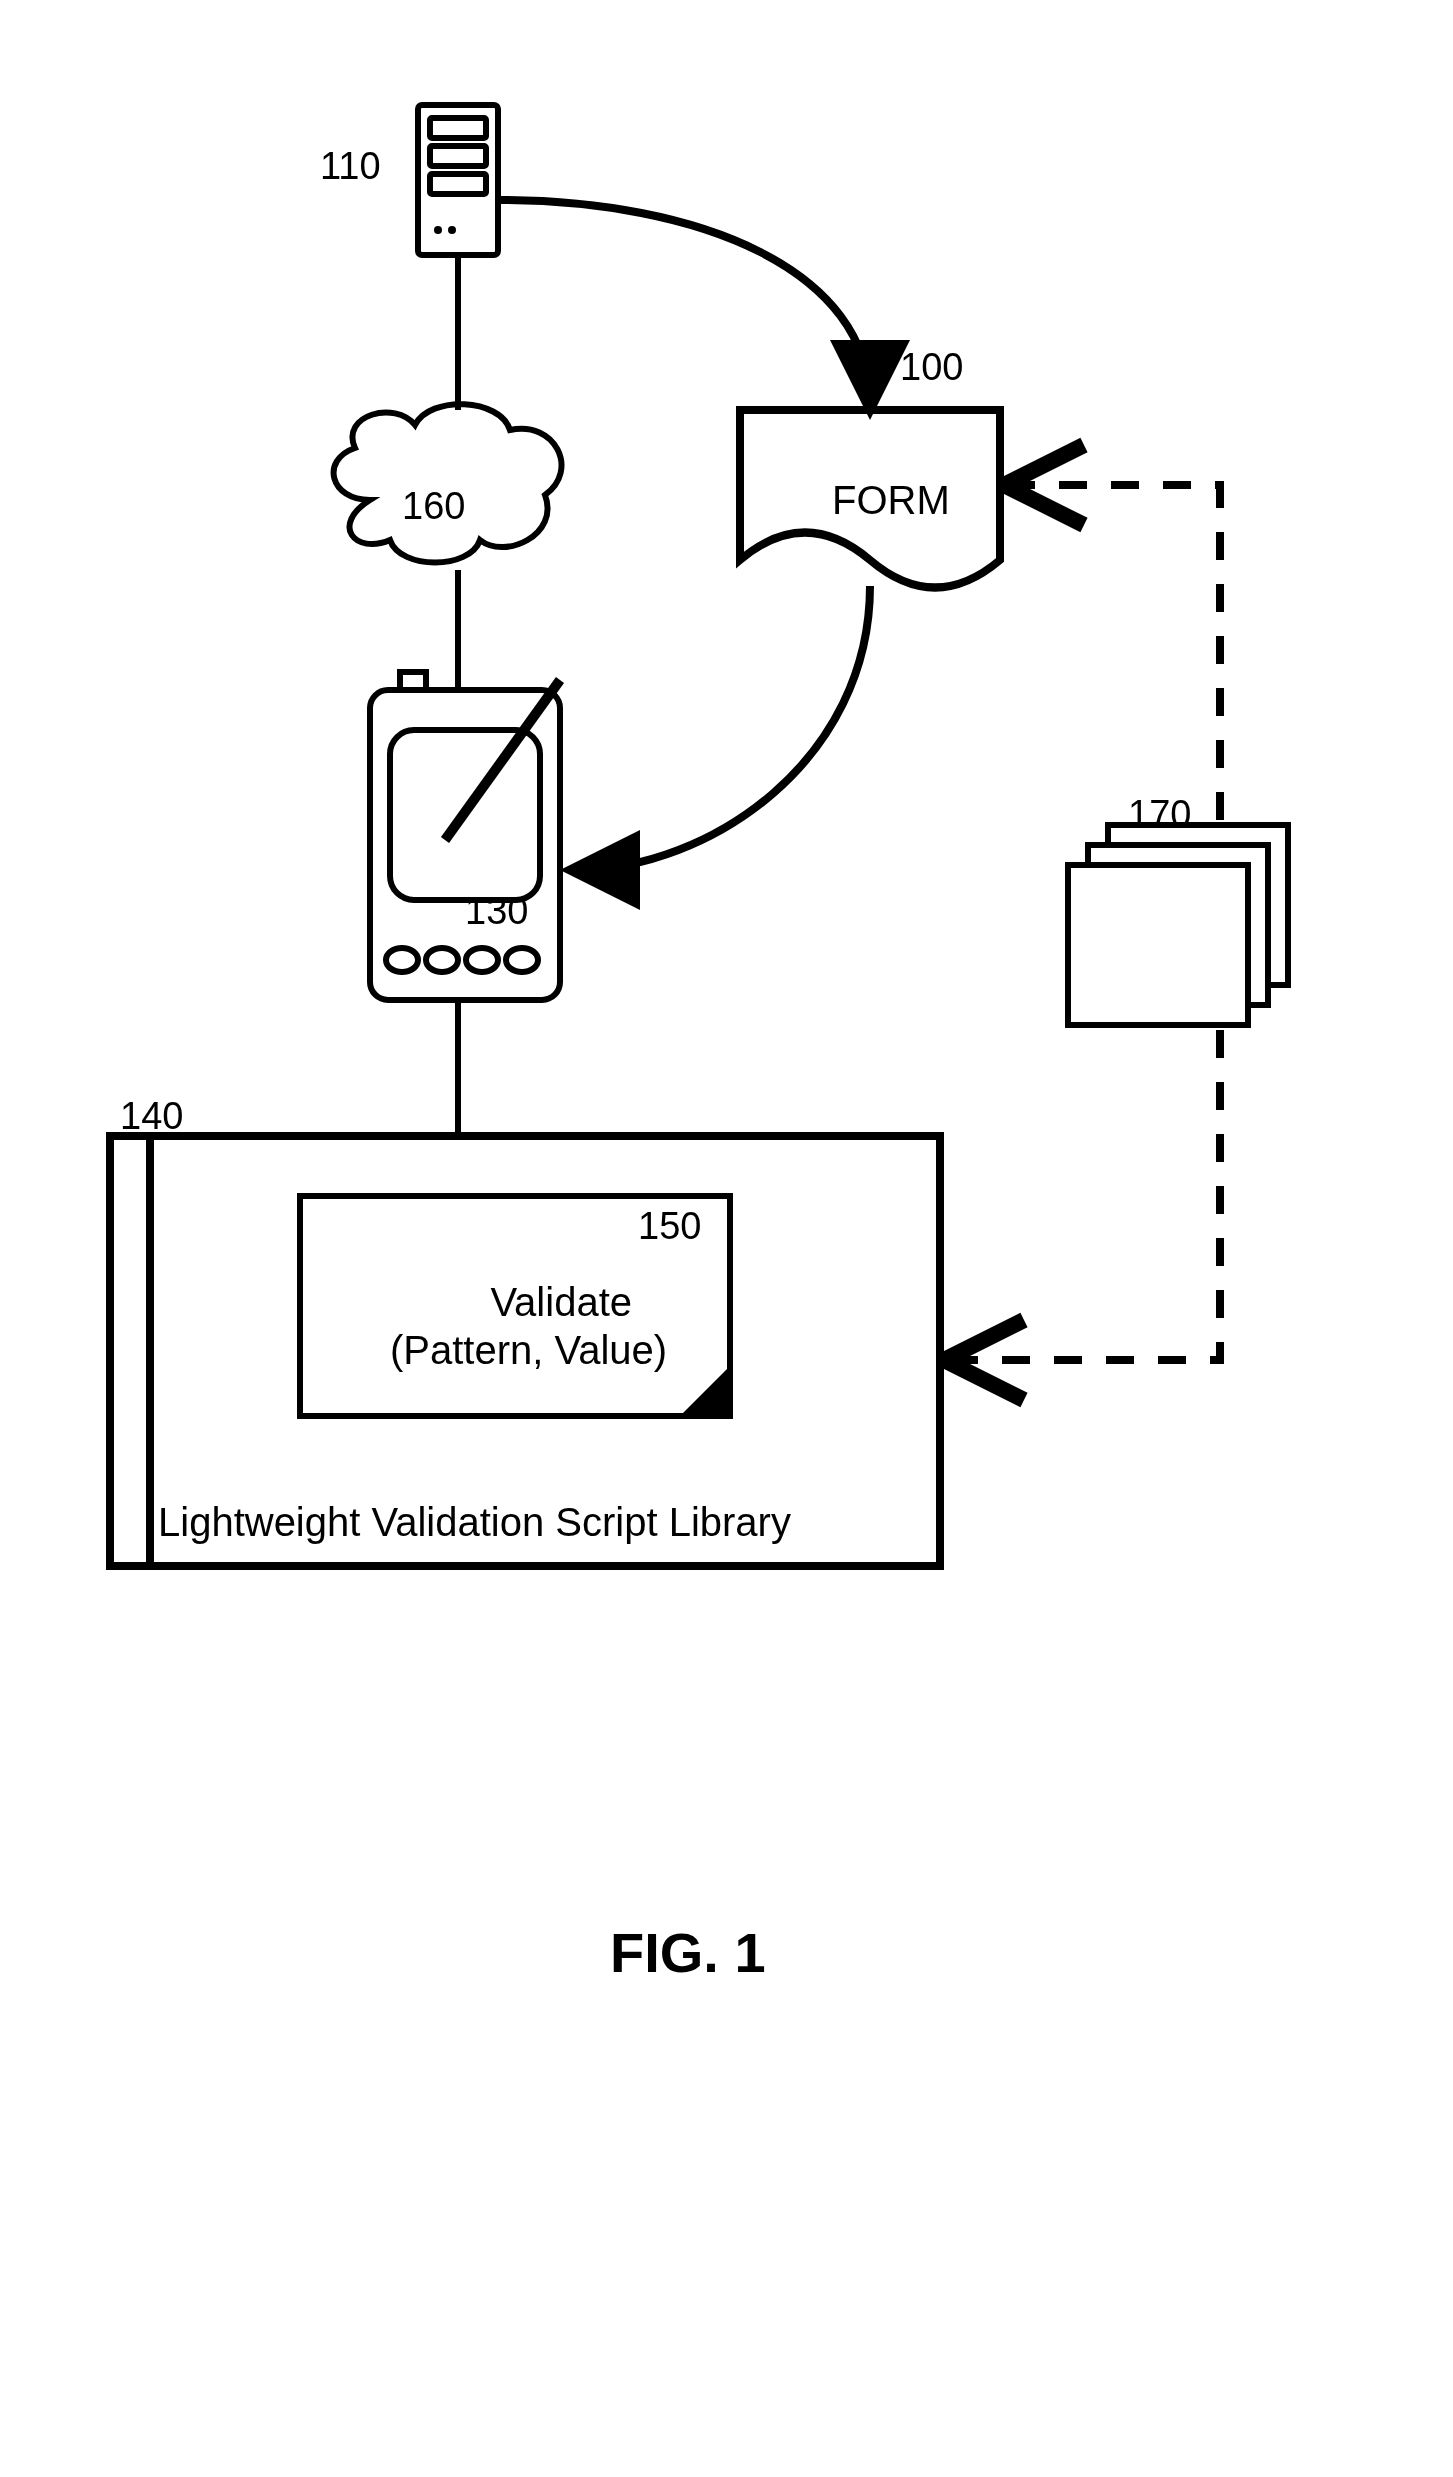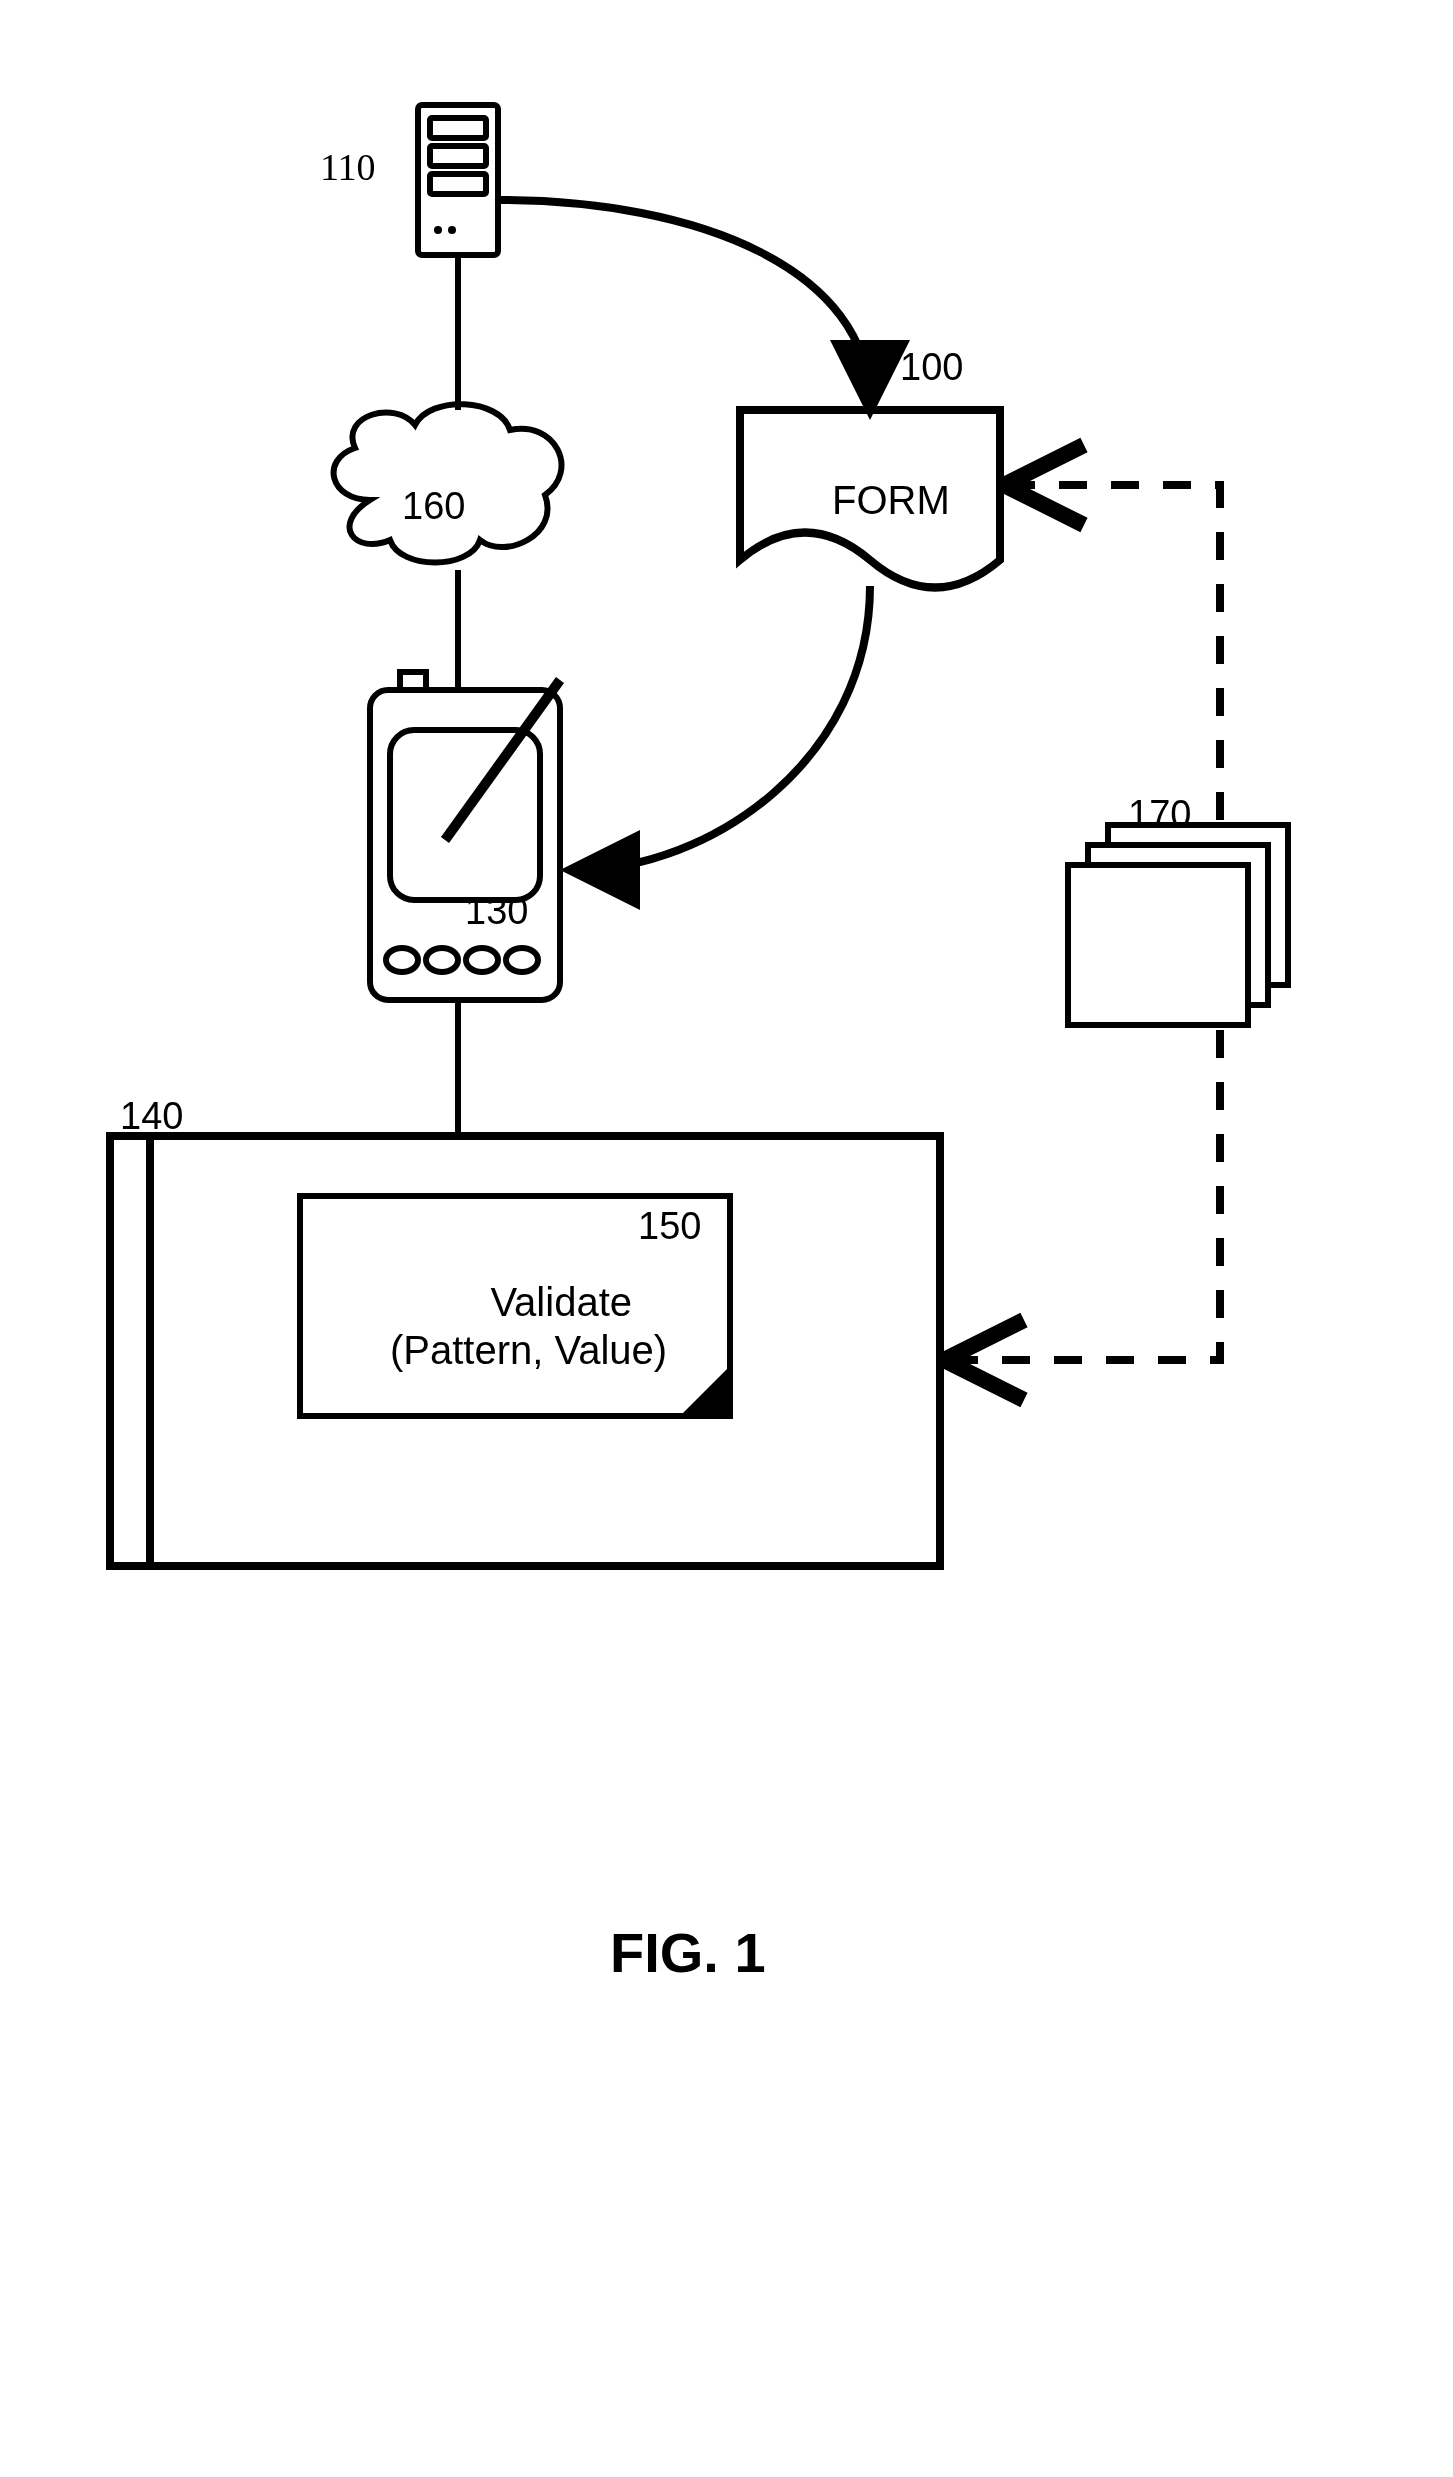--- a/index.html
+++ b/index.html
@@ -27,36 +27,37 @@
     color: #000;
     text-align: right;
   }
   svg { display: block; }
 </style>
 </head>
 <body>
 
 <div class="page">
 
-  <div class="label" style="left:320px; top:145px;font-family:Liberation Serif, serif;">110</div>
+  <div class="label" style="left:320px; top:145px;">110</div>
   <div class="label" style="left:402px; top:485px;">160</div>
   <div class="label" style="left:428px; top:890px;margin-left:37px;">130</div>
   <div class="label" style="left:120px; top:1095px;">140</div>
   <div class="label" style="left:638px; top:1205px;">150</div>
   <div class="label" style="left:900px; top:346px;">100</div>
   <div class="label" style="left:1128px; top:793px;">170</div>
 
   <div class="label" style="left:832px; top:478px; font-size:40px;">FORM</div>
 
   <div class="label" style="left:1094px; top:888px; font-size:36px;">Pattern,</div>
   <div class="label" style="left:1112px; top:930px; font-size:36px;">Value</div>
 
   <div class="label" style="left:432px; top:1280px; font-size:40px; text-align:right; width:200px;">Validate</div>
   <div class="label" style="left:390px; top:1328px; font-size:40px;">(Pattern, Value)</div>
 
+  <div class="label" style="left:158px; top:1500px; font-size:40px;">Lightweight Validation Script Library</div>
 
   <div class="fig-caption" style="left:610px; top:1920px;">FIG. 1</div>
 
   <svg width="1453" height="2477" viewBox="0 0 1453 2477" style="position:absolute; left:0; top:0;">
     <defs>
       <marker id="arrow-solid" viewBox="0 0 10 10" refX="8" refY="5" markerWidth="10" markerHeight="10" orient="auto-start-reverse">
         <path d="M 0 0 L 10 5 L 0 10 z" fill="#000"></path>
       </marker>
       <marker id="arrow-open" viewBox="0 0 12 12" refX="10" refY="6" markerWidth="12" markerHeight="12" orient="auto-start-reverse">
         <path d="M 1 1 L 11 6 L 1 11" fill="none" stroke="#000" stroke-width="2"></path>

